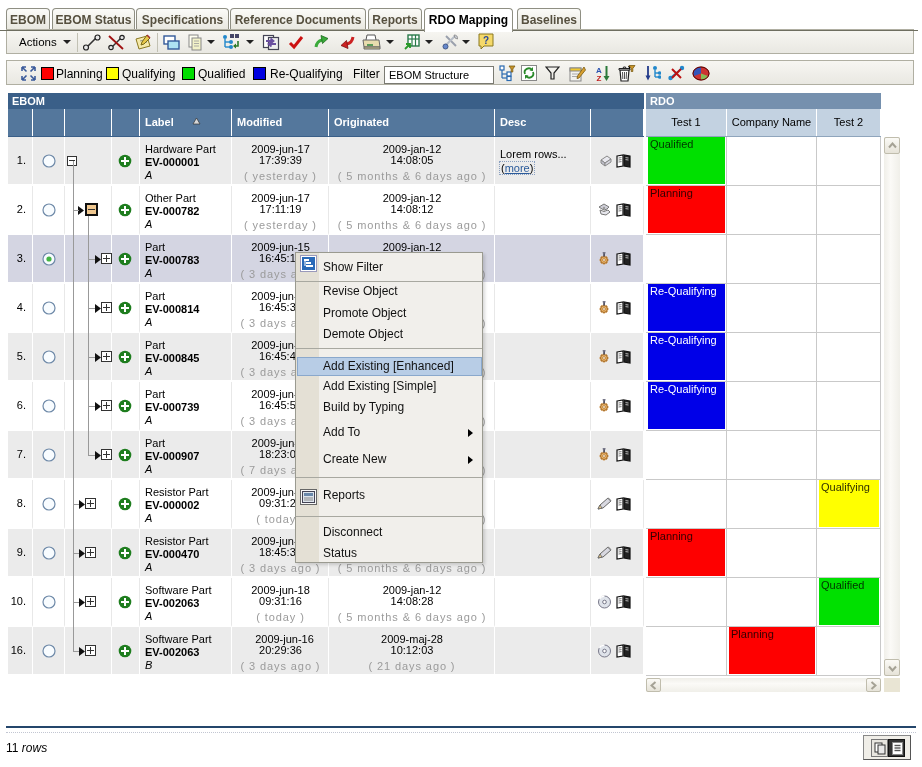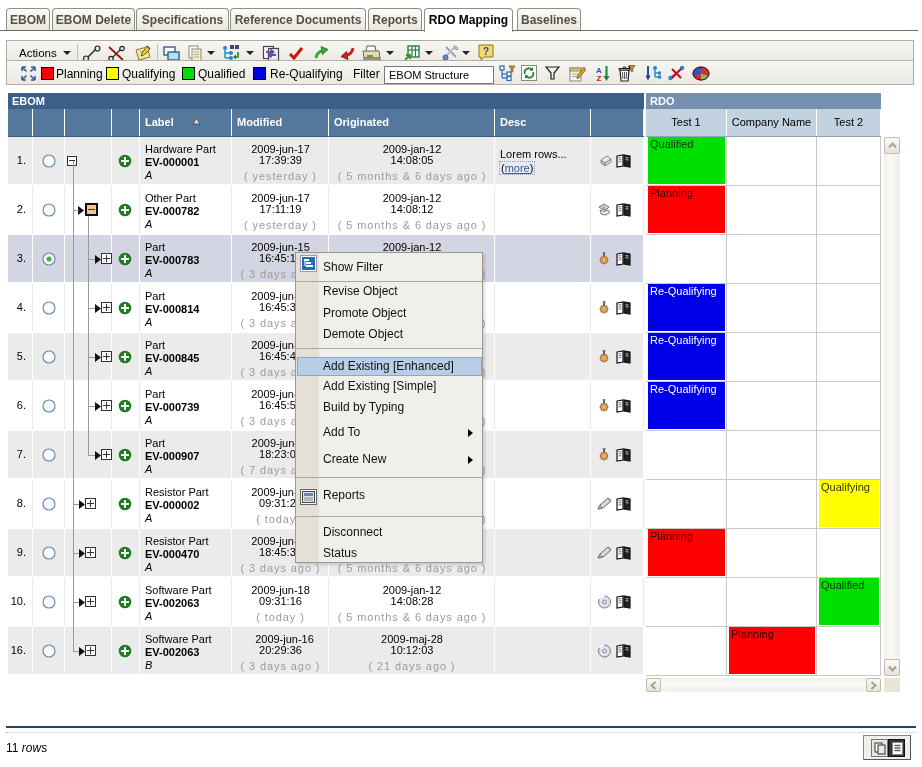--- a/index.html
+++ b/index.html
@@ -28,27 +28,27 @@
 .mi { position:absolute; left:27px; font-size:12px; color:#111; white-space:nowrap; }
 .msep { position:absolute; left:0; width:186px; height:1px; background:#a8a8a0; }
 .marrow { position:absolute; left:172px; width:0; height:0; border-top:4px solid transparent; border-bottom:4px solid transparent; border-left:5px solid #000; }
 .sb { position:absolute; background:linear-gradient(90deg,#f0efe9,#fbfaf7 40%,#f0efe9); }
 .sbh { position:absolute; background:linear-gradient(#f0efe9,#fbfaf7 40%,#f0efe9); }
 .sbtn { position:absolute; background:linear-gradient(#fbfaf6,#e6e3d8); border:1px solid #c0bdad; border-radius:2px; }
 </style></head>
 <body>
 <div class="tabline"></div>
 <div class="tab" style="left:6px;width:44px">EBOM</div>
-<div class="tab" style="left:52px;width:83px">EBOM Delete</div>
+<div class="tab" style="left:52px;width:83px">EBOM Status</div>
 <div class="tab" style="left:136px;width:93px">Specifications</div>
 <div class="tab" style="left:230px;width:136px">Reference Documents</div>
 <div class="tab" style="left:368px;width:54px">Reports</div>
 <div class="tab active" style="left:424px;width:89px">RDO Mapping</div>
 <div class="tab" style="left:517px;width:64px">Baselines</div>
-<div class="toolbar" style="top:40px">
+<div class="toolbar" style="top:29px">
 <div style="position:absolute;left:12px;top:6px;font-size:11.5px;color:#000">Actions</div>
 <div class="dd" style="left:56px;top:10px"></div>
 <div class="tsep" style="left:70px"></div>
 <svg class="ic" style="left:76px;top:4px" width="18" height="17" viewBox="0 0 18 17">
 <line x1="3" y1="14" x2="14" y2="3" stroke="#333" stroke-width="1.6"></line>
 <circle cx="3" cy="13.5" r="2.5" fill="#e8e8e8" stroke="#222" stroke-width="1.2"></circle>
 <circle cx="14.5" cy="3.5" r="2.5" fill="#e8e8e8" stroke="#222" stroke-width="1.2"></circle>
     </svg>
 <svg class="ic" style="left:100px;top:4px" width="18" height="17" viewBox="0 0 18 17">
 <line x1="4" y1="14" x2="15" y2="3" stroke="#333" stroke-width="1.4"></line>

